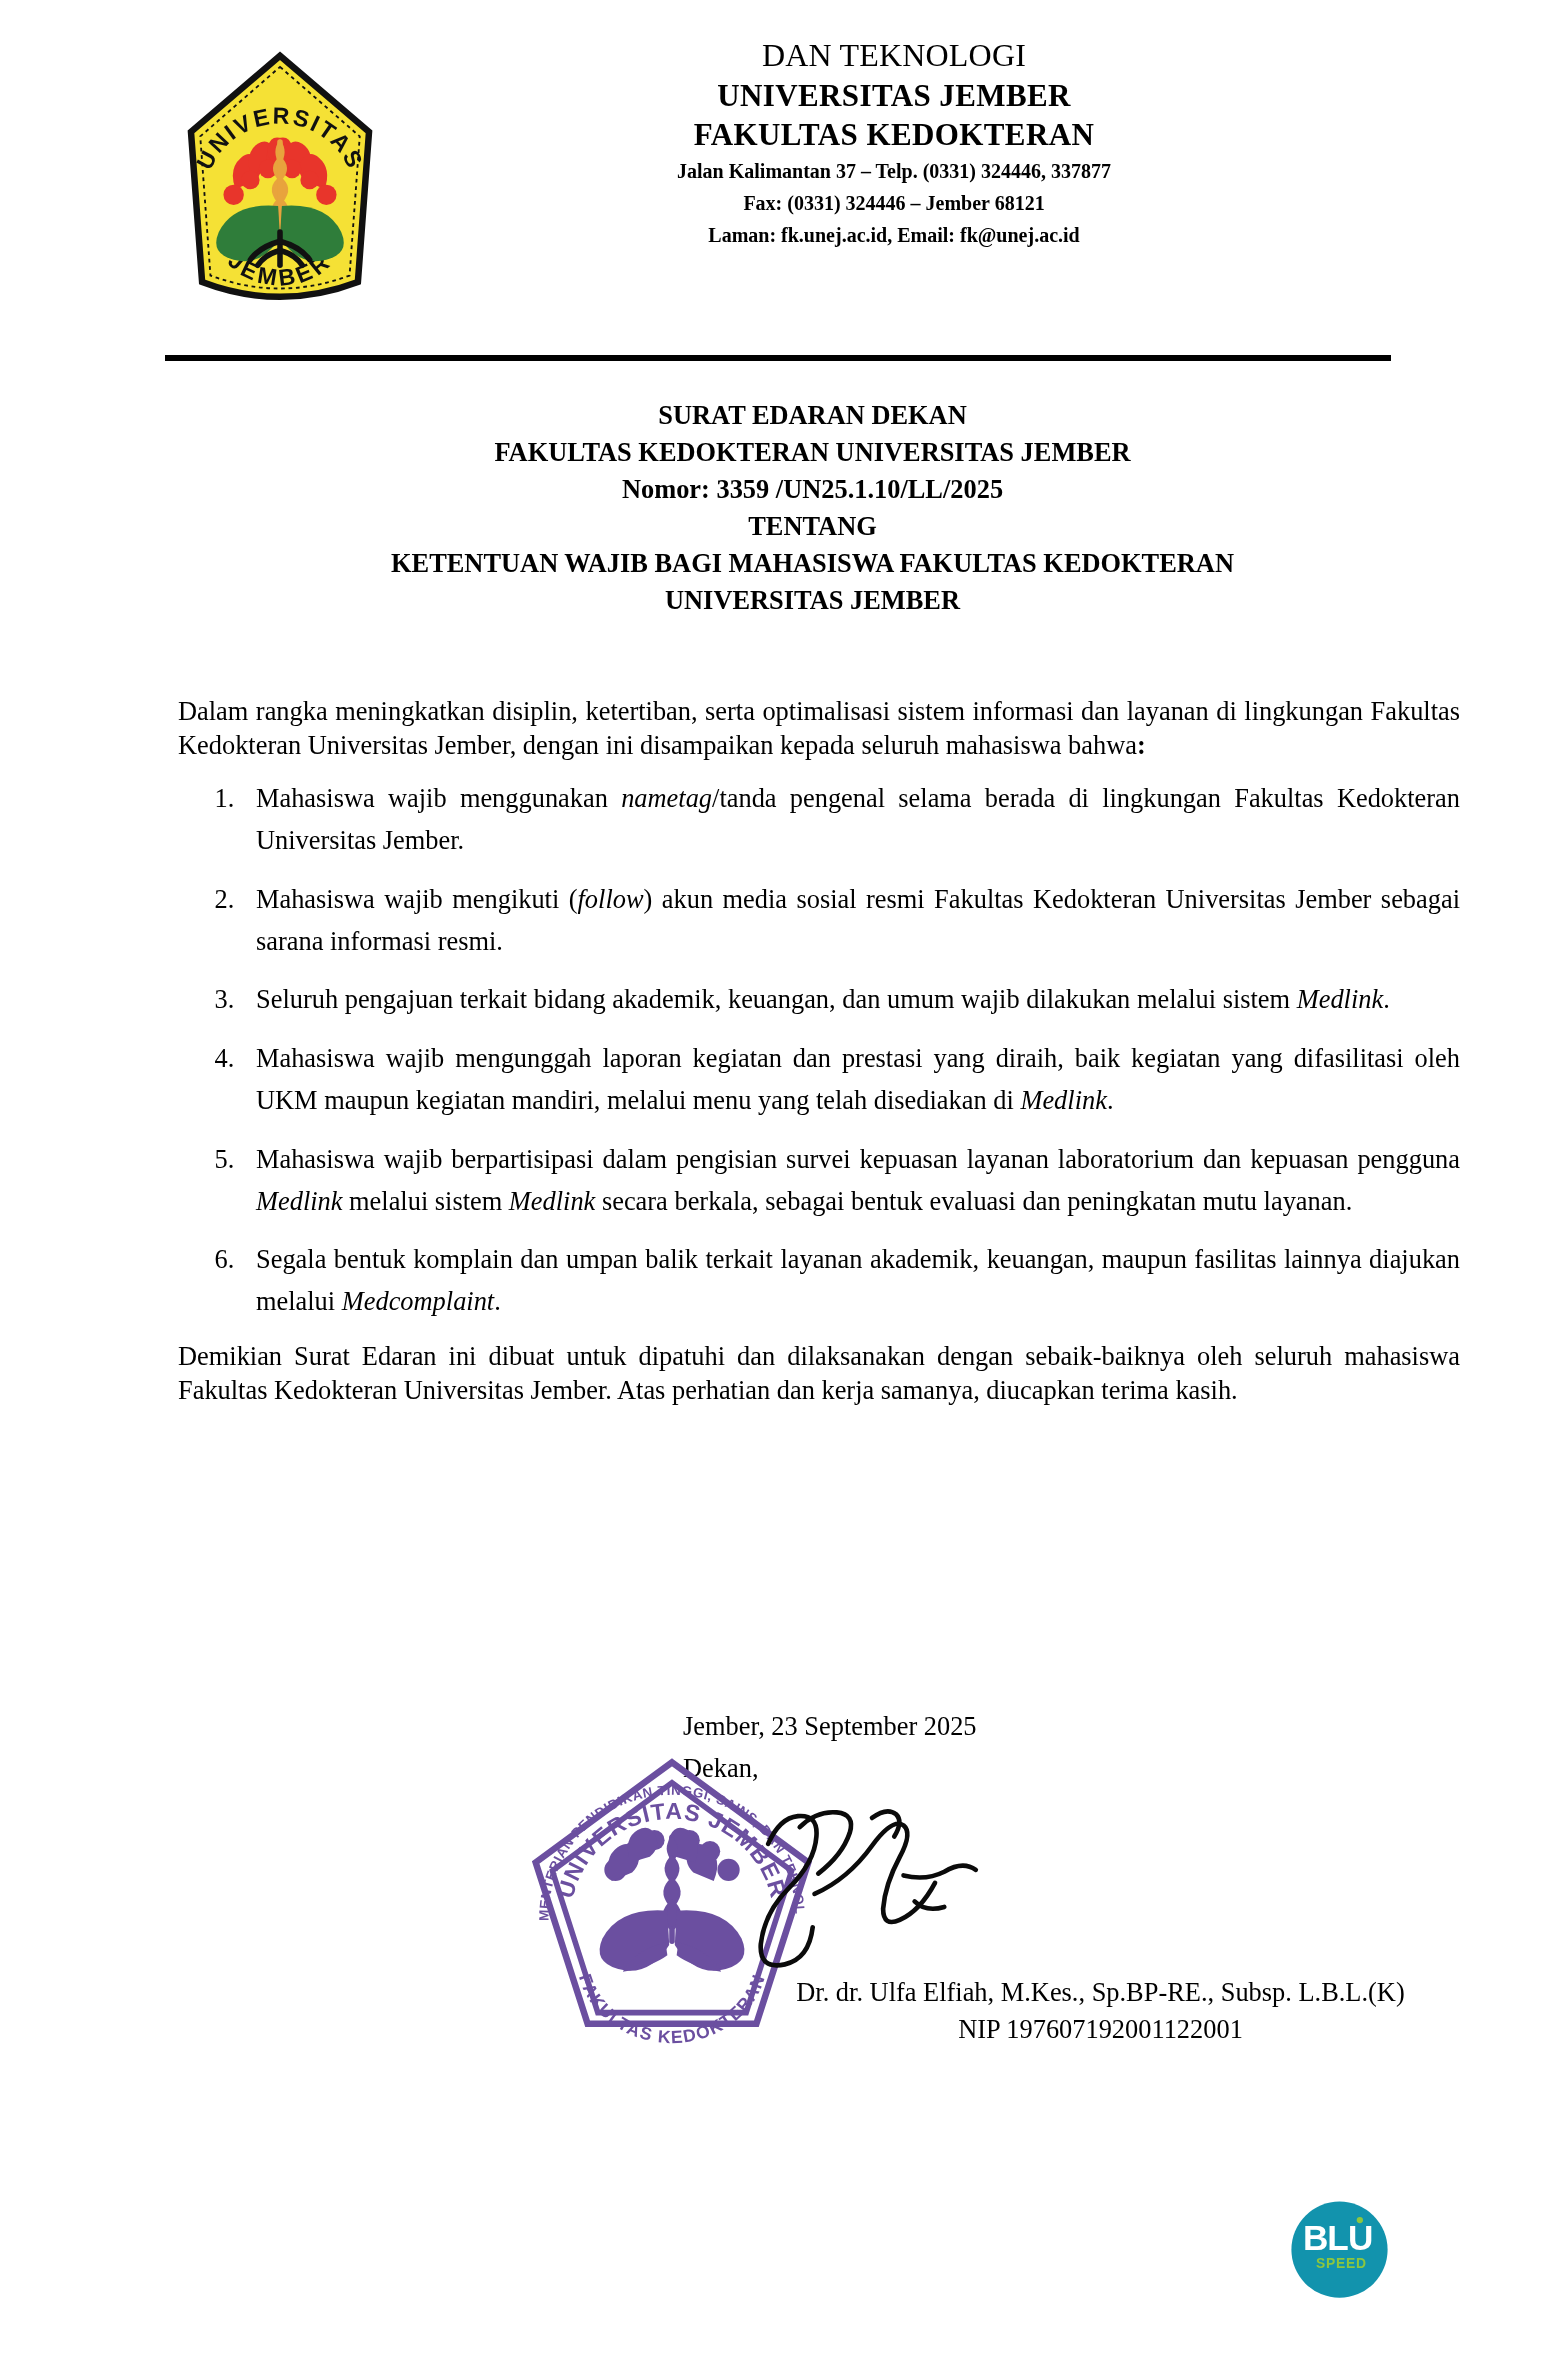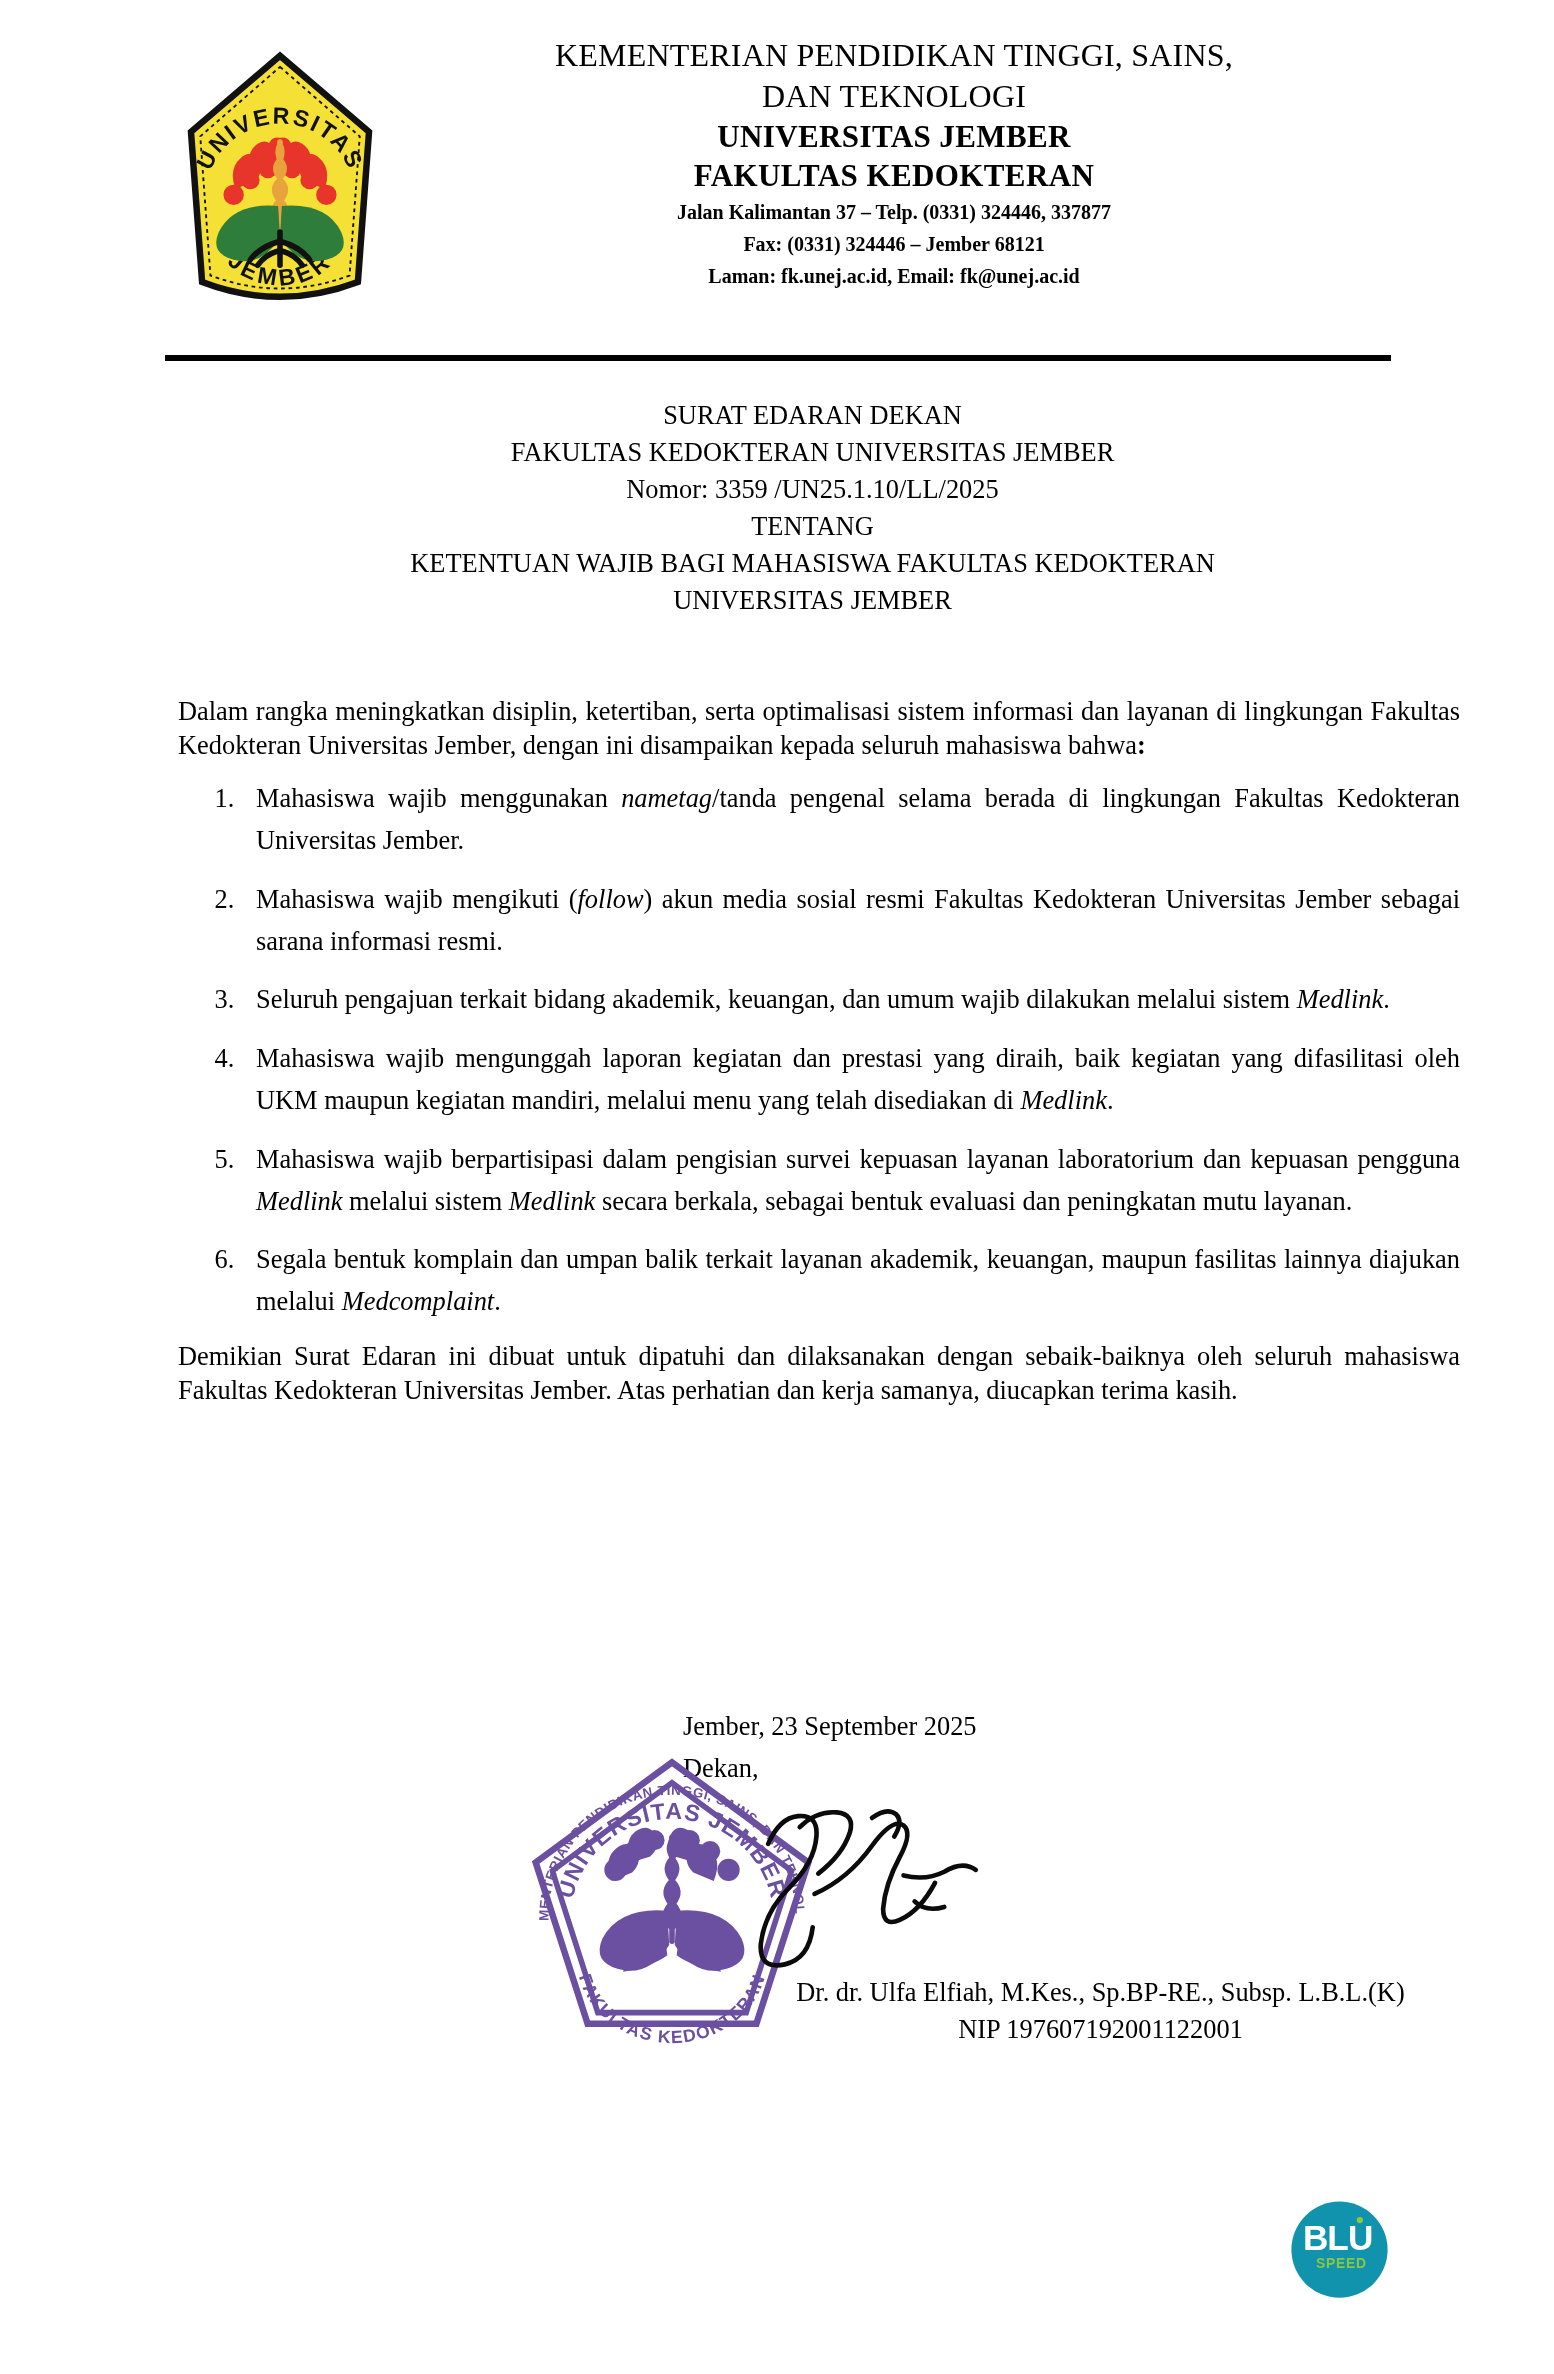--- a/index.html
+++ b/index.html
@@ -76,21 +76,21 @@
     background: #000000;
   }
 
   
   .title-block {
     position: absolute;
     left: 165px;
     top: 397px;
     width: 1295px;
     text-align: center;
-    font-weight: normal;
+    font-weight: bold;
     font-size: 26.4px;
     line-height: 37px;
   }
   .title-block div { white-space: nowrap; }
 
   
   .body-wrap {
     position: absolute;
     left: 178px;
     top: 694px;
@@ -232,21 +232,20 @@
           <path d="M110 196 L110 232"></path>
           <path d="M110 206 q-22 6 -32 20"></path>
           <path d="M110 206 q22 6 32 20"></path>
           <path d="M110 216 q-16 4 -24 16"></path>
           <path d="M110 216 q16 4 24 16"></path>
         </g>
       </svg>
     </div>
 
     <div class="kop-text">
-      <div class="kop-line1">KEMENTERIAN PENDIDIKAN TINGGI, SAINS,</div>
       <div class="kop-line1">DAN TEKNOLOGI</div>
       <div class="kop-line2">UNIVERSITAS JEMBER</div>
       <div class="kop-line3">FAKULTAS KEDOKTERAN</div>
       <div class="kop-addr">Jalan Kalimantan 37 – Telp. (0331) 324446, 337877</div>
       <div class="kop-addr">Fax: (0331) 324446 – Jember 68121</div>
       <div class="kop-addr">Laman: fk.unej.ac.id, Email: fk@unej.ac.id</div>
     </div>
   </div>
 
   <div class="rule"></div>

